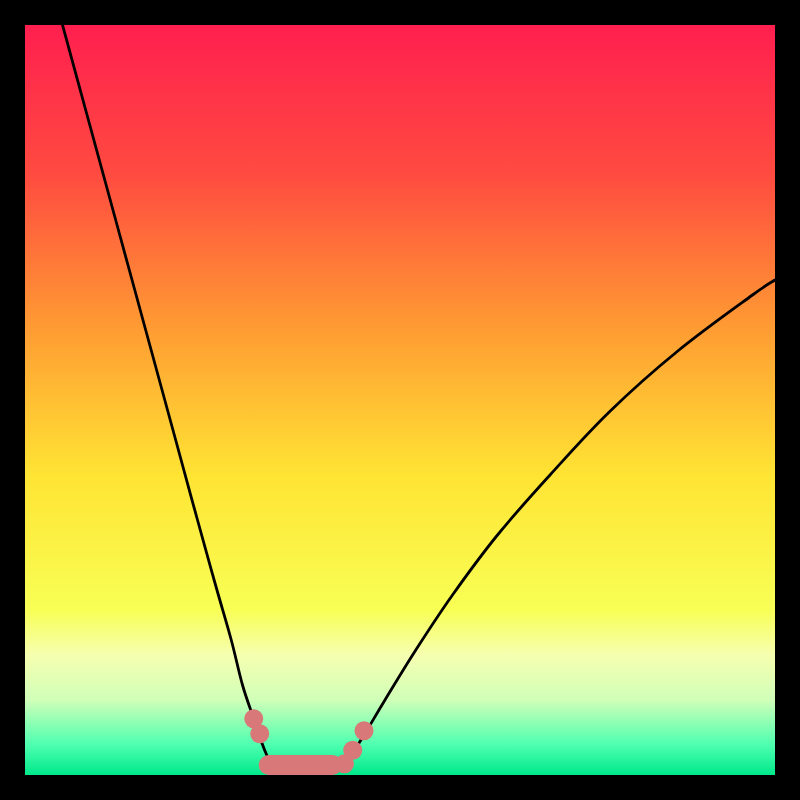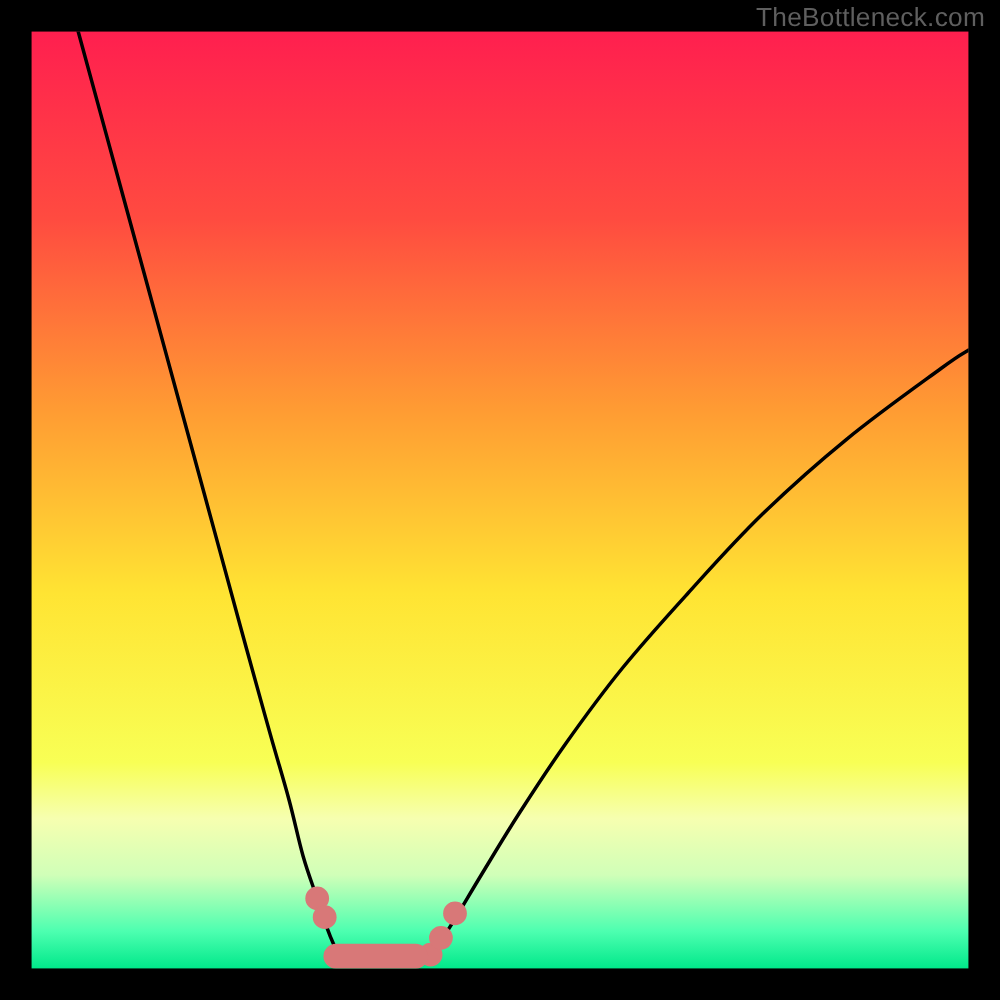--- a/index.html
+++ b/index.html
@@ -55,21 +55,20 @@
     fill: #d87878;
     stroke: #d87878;
     stroke-width: 20;
     stroke-linecap: round;
   }
 </style>
 </head>
 <body>
 
 <div class="frame">
-  <div class="watermark">TheBottleneck.com</div>
   <div class="plot-area">
     <svg viewBox="0 0 750 750">
       <defs>
         <linearGradient id="bg-grad" x1="0" y1="0" x2="0" y2="1">
             <stop offset="0%" stop-color="#ff1f4f"></stop>
             <stop offset="20%" stop-color="#ff4b40"></stop>
             <stop offset="40%" stop-color="#ff9a33"></stop>
             <stop offset="60%" stop-color="#ffe433"></stop>
             <stop offset="78%" stop-color="#f8ff55"></stop>
             <stop offset="84%" stop-color="#f6ffb0"></stop>

